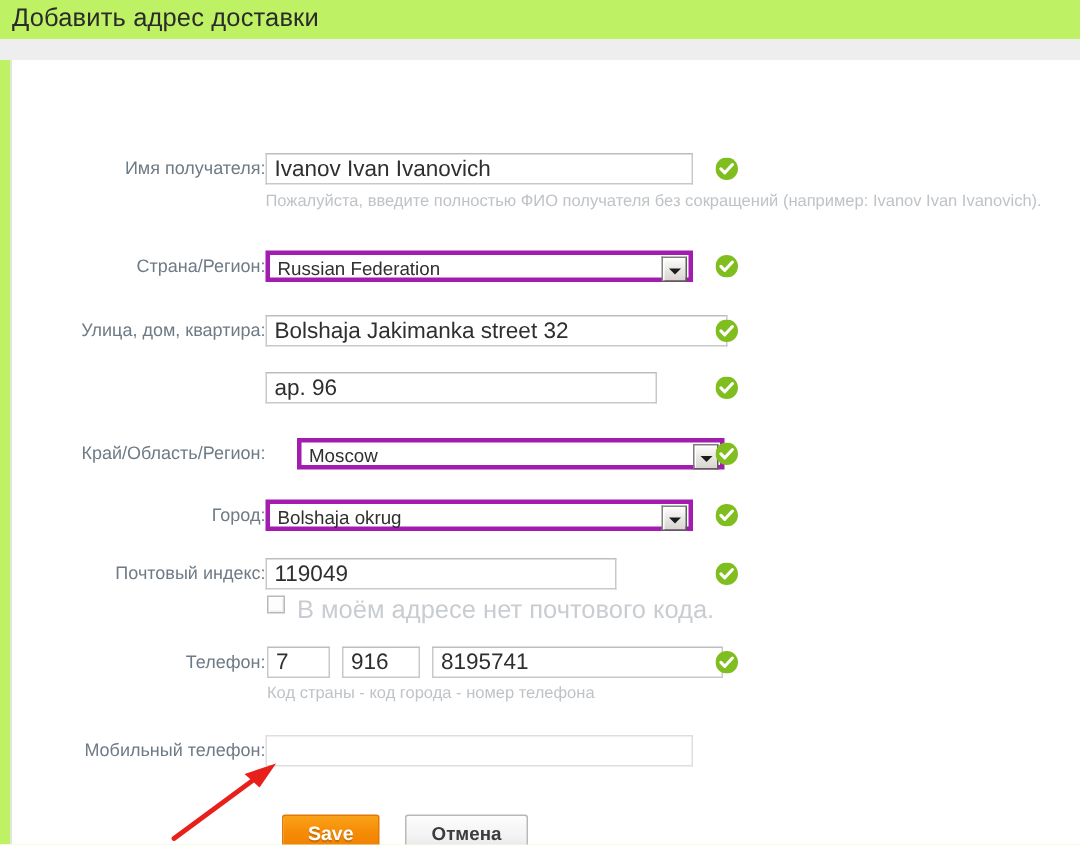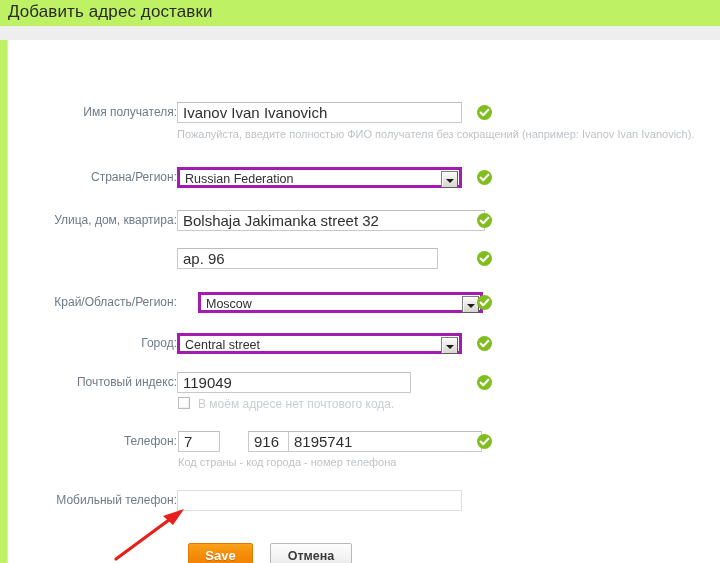--- a/index.html
+++ b/index.html
@@ -130,21 +130,21 @@
   
   .cbox {
     position: absolute;
     width: 12px; height: 12px;
     border: 1px solid #b9b9b9;
     background: #fdfdfd;
     box-shadow: inset 1px 1px 0 #ffffff, inset -1px -1px 0 #f0f0f0;
   }
   .cbox-label {
     position: absolute;
-    font-size: 12px;
+    font-size: 17px;
     color: #c9cdd1;
     white-space: nowrap;
   }
 
   
   .btn-save {
     position: absolute;
     left: 180px; top: 503px;
     width: 65px; height: 25px;
     background: linear-gradient(180deg,#fba21a 0%, #f58b06 48%, #ef7f02 100%);
@@ -253,21 +253,21 @@
         <svg width="15" height="15" viewBox="0 0 15 15">
           <circle cx="7.5" cy="7.5" r="7.5" fill="#7fbe1e"></circle>
           <path d="M3.6 7.6 L6.2 10.2 L11.3 4.7" stroke="#ffffff" stroke-width="2.1" fill="none" stroke-linecap="round" stroke-linejoin="round"></path>
         </svg>
       </div>
     </div>
 
     <div class="row" style="top:293px;">
       <div class="flabel" style="top:3px;">Город:</div>
       <div class="selwrap" style="left:169px; top:0; width:285px;">
-        <div class="selval">Central street</div>
+        <div class="selval">Bolshaja okrug</div>
         <div class="selbtn">
             <div class="tri"></div>
           </div>
       </div>
       <div class="okcheck" style="left:469px; top:3px;">
         <svg width="15" height="15" viewBox="0 0 15 15">
           <circle cx="7.5" cy="7.5" r="7.5" fill="#7fbe1e"></circle>
           <path d="M3.6 7.6 L6.2 10.2 L11.3 4.7" stroke="#ffffff" stroke-width="2.1" fill="none" stroke-linecap="round" stroke-linejoin="round"></path>
         </svg>
       </div>
@@ -282,21 +282,21 @@
           <path d="M3.6 7.6 L6.2 10.2 L11.3 4.7" stroke="#ffffff" stroke-width="2.1" fill="none" stroke-linecap="round" stroke-linejoin="round"></path>
         </svg>
       </div>
       <div class="cbox" style="left:170px; top:25px;"></div>
       <div class="cbox-label" style="left:190px; top:25px;">В моём адресе нет почтового кода.</div>
     </div>
 
     <div class="row" style="top:352px;">
       <div class="flabel" style="top:42px;">Телефон:</div>
       <input class="tinput" style="left: 170px; top: 39px; width: 42px;" type="text" value="7">
-      <input class="tinput" style="left: 220px; top: 39px; width: 52px; margin-left: 20px;" type="text" value="916">
+      <input class="tinput" style="left: 220px; top: 39px; width: 52px;" type="text" value="916">
       <input class="tinput" style="left: 280px; top: 39px; width: 194px;" type="text" value="8195741">
       <div class="okcheck" style="left:469px; top:42px;">
         <svg width="15" height="15" viewBox="0 0 15 15">
           <circle cx="7.5" cy="7.5" r="7.5" fill="#7fbe1e"></circle>
           <path d="M3.6 7.6 L6.2 10.2 L11.3 4.7" stroke="#ffffff" stroke-width="2.1" fill="none" stroke-linecap="round" stroke-linejoin="round"></path>
         </svg>
       </div>
       <div class="hint" style="left:170px; top:64px;">Код страны - код города - номер телефона</div>
     </div>
 

